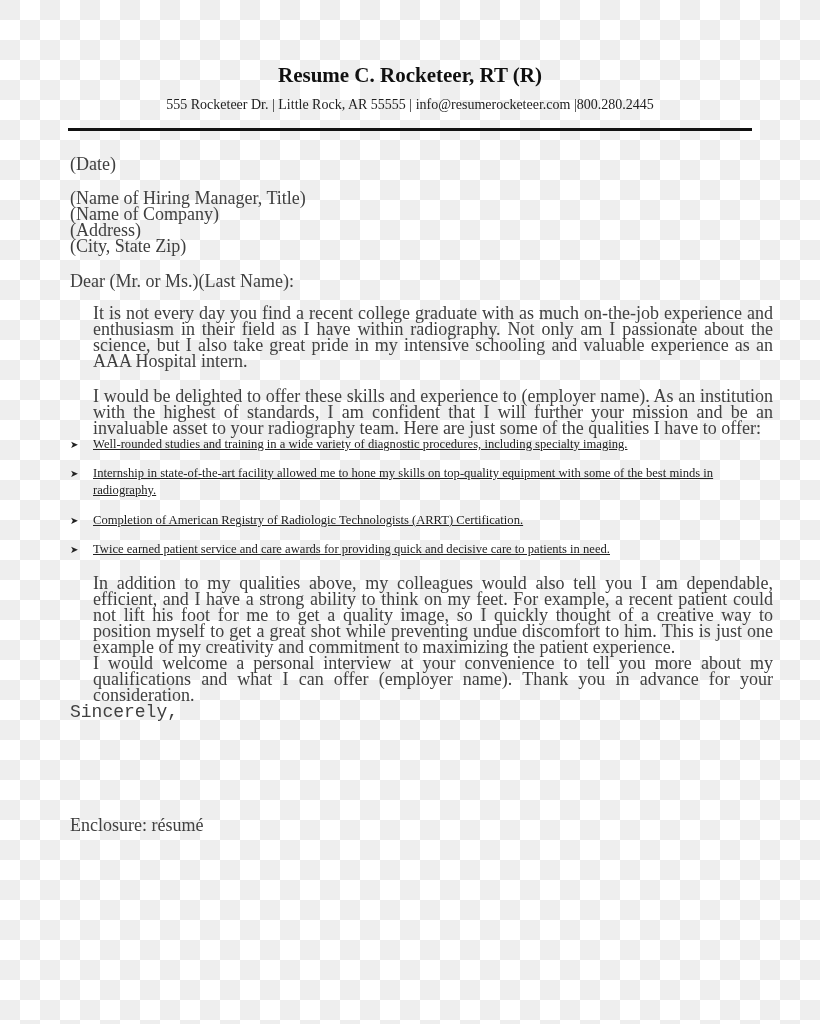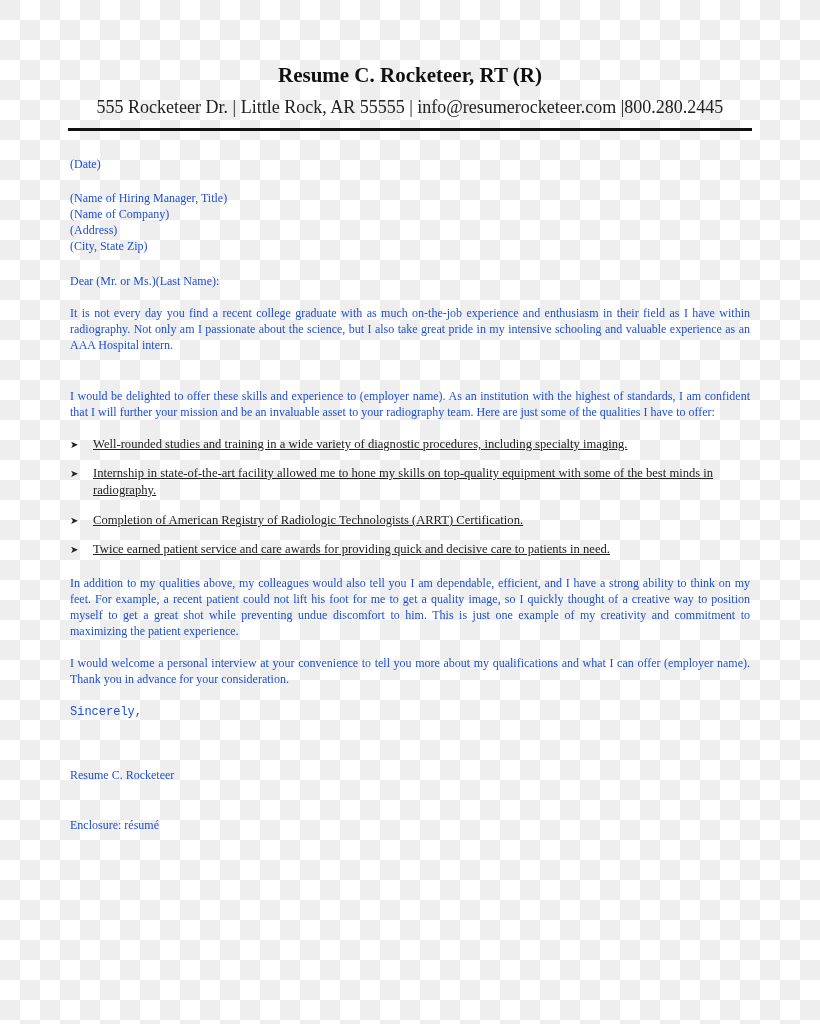--- a/index.html
+++ b/index.html
@@ -14,27 +14,27 @@
     font-family: "Liberation Serif", "DejaVu Serif", serif;
     color: #1a1a1a;
   }
   .page { position: absolute; left: 0; top: 0; width: 669px; height: 1024px; }
   .title {
     position: absolute; left: 0; width: 820px; top: 63px; text-align: center;
     font-size: 21px; font-weight: bold; color: #111;
   }
   .contact {
     position: absolute; left: 0; width: 820px; top: 97px; text-align: center;
-    font-size: 18px; color: #222;
+    font-size: 14px; color: #222;
   }
   .rule {
     position: absolute; left: 68px; width: 684px; top: 128px; height: 3px; background: #111;
   }
-  .block { position: absolute; left: 70px; width: 680px; font-size: 12px; line-height: 16px; color: #1d4ed8; }
-  .justify { text-align: justify; text-align-last: left; }
+  .block { position: absolute; left: 70px; width: 680px; font-size: 18px; line-height: 16px; color: #404040; }
+  .justify { text-align: justify; text-align-last: left; margin-left: 23px; }
   .line { display: block; }
   .bullet { position: absolute; left: 70px; width: 680px; font-size: 12.6px; line-height: 17px; color: #222; }
   .bullet .mark { position: absolute; left: 0; top: 0; width: 14px; font-size: 10px; }
   .bullet .text { margin-left: 23px; display: block; text-decoration: underline; }
 </style>
 </head>
 <body>
 
 <div class="page">
 
@@ -73,17 +73,16 @@
     <span class="mark">➤</span>
     <span class="text">Twice earned patient service and care awards for providing quick and decisive care to patients in need.</span>
   </div>
 
   <div class="block justify" style="top:575px;">In addition to my qualities above, my colleagues would also tell you I am dependable, efficient, and I have a strong ability to think on my feet. For example, a recent patient could not lift his foot for me to get a quality image, so I quickly thought of a creative way to position myself to get a great shot while preventing undue discomfort to him. This is just one example of my creativity and commitment to maximizing the patient experience.</div>
 
   <div class="block justify" style="top:655px;">I would welcome a personal interview at your convenience to tell you more about my qualifications and what I can offer (employer name). Thank you in advance for your consideration.</div>
 
   <div class="block" style="top:704px;font-family:Liberation Mono, monospace;">Sincerely,</div>
 
-  <div class="block" style="top:767px;">Resume C. Rocketeer</div>
 
   <div class="block" style="top:817px;">Enclosure: résumé</div>
 
 </div>
 
 </body></html>

